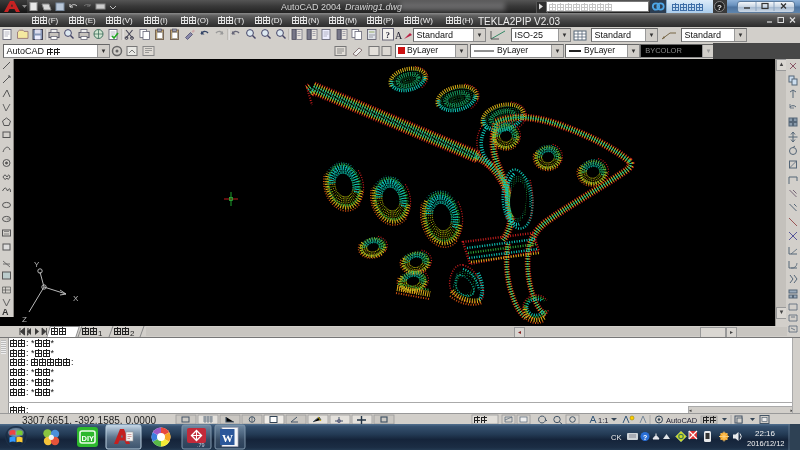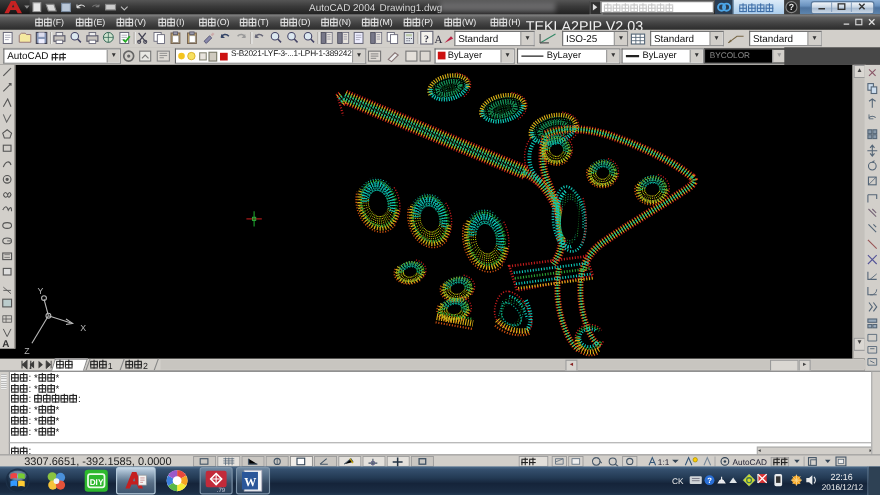--- a/index.html
+++ b/index.html
@@ -61,21 +61,21 @@
         <rect x="2" y="1.5" width="7" height="8" fill="#e8e8e8" stroke="#999"></rect>
         <path d="M14,3 L21,3 L23,9 L16,9 Z" fill="#d8d8d8" stroke="#888"></path>
         <rect x="28" y="2" width="8" height="7.5" fill="#b9c7d8" stroke="#7a8ba0"></rect>
         <path d="M42,6 C44,3 47,3 49,5 M42,6 L42,3 M42,6 L45,6" stroke="#ddd"></path>
         <path d="M56,5 C58,3 61,3 62,5 M62,5 L62,3 M62,5 L59,5" stroke="#777"></path>
         <rect x="68" y="3" width="9" height="5" fill="#ccc" stroke="#888"></rect>
         <path d="M82,5 l3,3 3,-3" stroke="#bbb" fill="none"></path>
       </g>
     </svg>
     <div class="abs" style="left:281px;top:2px;font-size:9px;color:#d5d5d5;">AutoCAD 2004</div>
-    <div class="abs" style="left:345px;top:2px;font-size:9px;color:#d5d5d5;">Drawing1.dwg</div>
+    <div class="abs" style="left:345px;top:2px;font-size:9px;color:#d5d5d5;font-style:italic;">Drawing1.dwg</div>
 
     <div class="abs" style="left:400px;top:2px;width:105px;height:9px;background:#98979a;filter:blur(2.5px);opacity:.5;"></div>
 
     <div class="abs" style="left:536px;top:1px;width:10px;height:11px;background:#2e2e2e;border:1px solid #555;"></div>
     <svg class="abs" style="left:536px;top:1px" width="10" height="11">
         <path d="M3,2.5 L7,5.5 L3,8.5 Z" fill="#ddd"></path>
       </svg>
     <div class="abs" style="left:546px;top:1px;width:101px;height:9px;background:#fff;border:1px solid #777;"></div>
     <div class="abs" style="left:549px;top:2.5px;height:8px;line-height:8px;"><i class="z" style="opacity:.26;vertical-align:top"></i><i class="z" style="opacity:.26;vertical-align:top"></i><i class="z" style="opacity:.26;vertical-align:top"></i><i class="z" style="opacity:.26;vertical-align:top"></i><i class="z" style="opacity:.26;vertical-align:top"></i><i class="z" style="opacity:.26;vertical-align:top"></i><i class="z" style="opacity:.26;vertical-align:top"></i><i class="z" style="opacity:.26;vertical-align:top"></i></div>
 
@@ -109,21 +109,21 @@
     <span class="abs" style="left:106px;top:3px"><i class="zw"></i><i class="zw"></i>(V)</span>
     <span class="abs" style="left:144px;top:3px"><i class="zw"></i><i class="zw"></i>(I)</span>
     <span class="abs" style="left:181px;top:3px"><i class="zw"></i><i class="zw"></i>(O)</span>
     <span class="abs" style="left:218px;top:3px"><i class="zw"></i><i class="zw"></i>(T)</span>
     <span class="abs" style="left:255px;top:3px"><i class="zw"></i><i class="zw"></i>(D)</span>
     <span class="abs" style="left:292px;top:3px"><i class="zw"></i><i class="zw"></i>(N)</span>
     <span class="abs" style="left:329px;top:3px"><i class="zw"></i><i class="zw"></i>(M)</span>
     <span class="abs" style="left:367px;top:3px"><i class="zw"></i><i class="zw"></i>(P)</span>
     <span class="abs" style="left:404px;top:3px"><i class="zw"></i><i class="zw"></i>(W)</span>
     <span class="abs" style="left:446px;top:3px"><i class="zw"></i><i class="zw"></i>(H)</span>
-    <span class="abs" style="left:478px;top:3px;font-size:13px;">TEKLA2PIP V2.03</span>
+    <span class="abs" style="left:478px;top:3px;font-size:10px;">TEKLA2PIP V2.03</span>
     <svg class="abs" style="left:766px;top:3px" width="32" height="9">
       <path d="M1,6 L6,6" stroke="#ddd" stroke-width="1.2"></path>
       <rect x="12" y="1.5" width="5.5" height="5" fill="none" stroke="#ddd" stroke-width="1"></rect>
       <path d="M24,1.5 L29,6.5 M29,1.5 L24,6.5" stroke="#ddd" stroke-width="1.2"></path>
     </svg>
   </div>
 
   <div class="abs ltgray" id="tb1" style="left:0;top:27px;width:800px;height:16px;border-bottom:1px solid #b5b2ad;">
     <svg class="abs" style="left:0;top:0" width="395" height="16" id="tb1icons">
         <rect x="3" y="2.5" width="8" height="10" fill="#fdfdfd" stroke="#667" stroke-width=".9"></rect>
@@ -223,29 +223,20 @@
   <div class="abs ltgray" id="tb2" style="left:0;top:43px;width:800px;height:16px;">
     <div class="combo" style="left:3px;top:1px;width:105px;">&nbsp;AutoCAD <i class="z zs"></i><i class="z zs"></i><span class="da">▼</span></div>
     <svg class="abs" style="left:110px;top:1px" width="48" height="14">
       <circle cx="7" cy="7" r="4.5" fill="none" stroke="#666" stroke-width="1.5"></circle>
       <circle cx="7" cy="7" r="1.5" fill="#666"></circle>
       <rect x="17" y="2.5" width="10" height="9" fill="#e8e8e4" stroke="#777"></rect>
       <path d="M19,9 l3,-3 l3,3" stroke="#777" fill="none"></path>
       <rect x="33" y="2.5" width="11" height="9" fill="#dedad4" stroke="#888"></rect>
       <path d="M35,4.5 h7 M35,6.5 h7 M35,8.5 h4" stroke="#888" stroke-width=".8"></path>
     </svg>
-    <div class="combo" style="left:159px;top:1px;width:172px;">
-      <svg width="50" height="12" style="vertical-align:top">
-        <circle cx="5" cy="6" r="3" fill="#f4c420"></circle>
-        <circle cx="14" cy="6" r="3.4" fill="#f7e060" stroke="#c90" stroke-width=".6"></circle>
-        <rect x="21.5" y="3" width="6" height="6.5" fill="#e8e4de" stroke="#887"></rect>
-        <rect x="30" y="2.5" width="7" height="8" fill="#cfcabf" stroke="#776"></rect>
-        <rect x="40" y="3" width="7" height="7" fill="#cc1111"></rect>
-      </svg><span style="font-size:7.5px;letter-spacing:-0.2px;position:relative;top:-3.5px;">S-B2021-LYF-3-...1-LPH-1-389242</span><span class="da">▼</span>
-    </div>
     <svg class="abs" style="left:333px;top:1px" width="60" height="14">
       <rect x="2" y="2.5" width="11" height="9" fill="#e0dcd6" stroke="#777"></rect>
         <path d="M4,5 h7 M4,7 h7 M4,9 h5" stroke="#777" stroke-width=".8"></path>
       <path d="M20,10 l6,-6 l3,2 l-6,6 z" fill="#eee" stroke="#877"></path>
       <rect x="36" y="2.5" width="10" height="9" fill="#e4e0da" stroke="#777"></rect>
       <rect x="49" y="2.5" width="9" height="9" fill="#dcd8d2" stroke="#777"></rect>
     </svg>
     <div class="combo" style="left:395px;top:1px;width:71px;"><span style="display:inline-block;width:7px;height:7px;background:#cc1111;margin:0 2px 0 2px;"></span><span style="position:relative;top:-1.5px;font-size:8.5px;">ByLayer</span><span class="da">▼</span></div>
     <div class="combo" style="left:470px;top:1px;width:92px;"><svg width="26" height="10">
           <path d="M3,6 h20" stroke="#222" stroke-width="1"></path>

